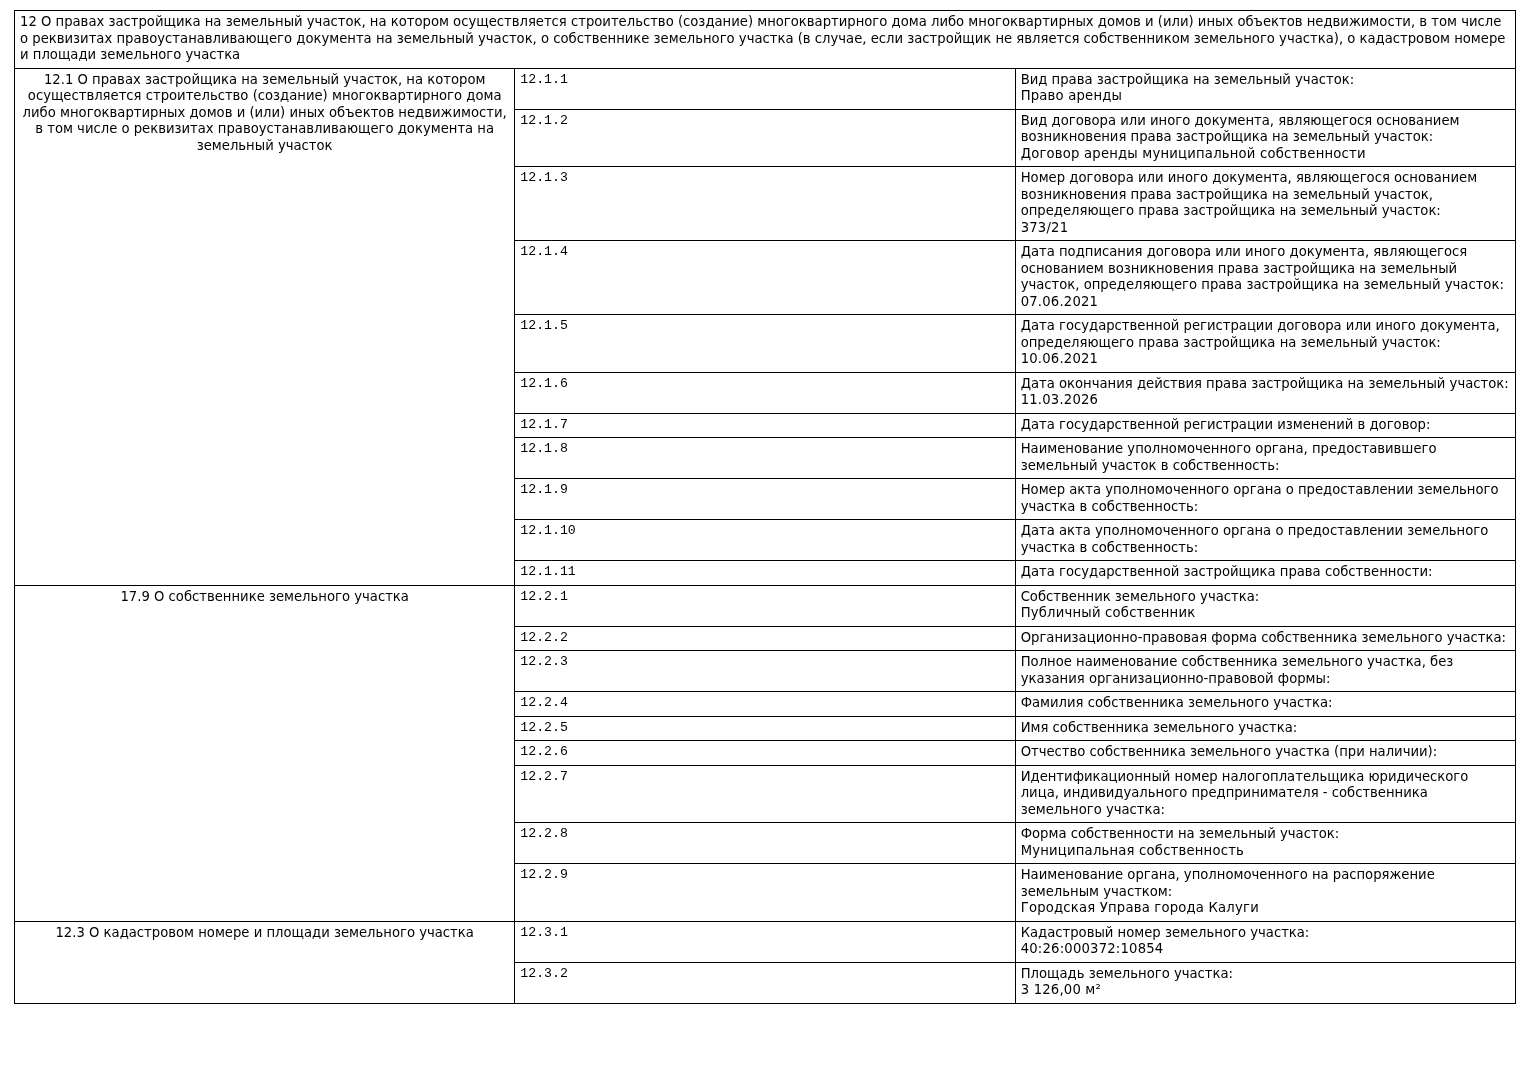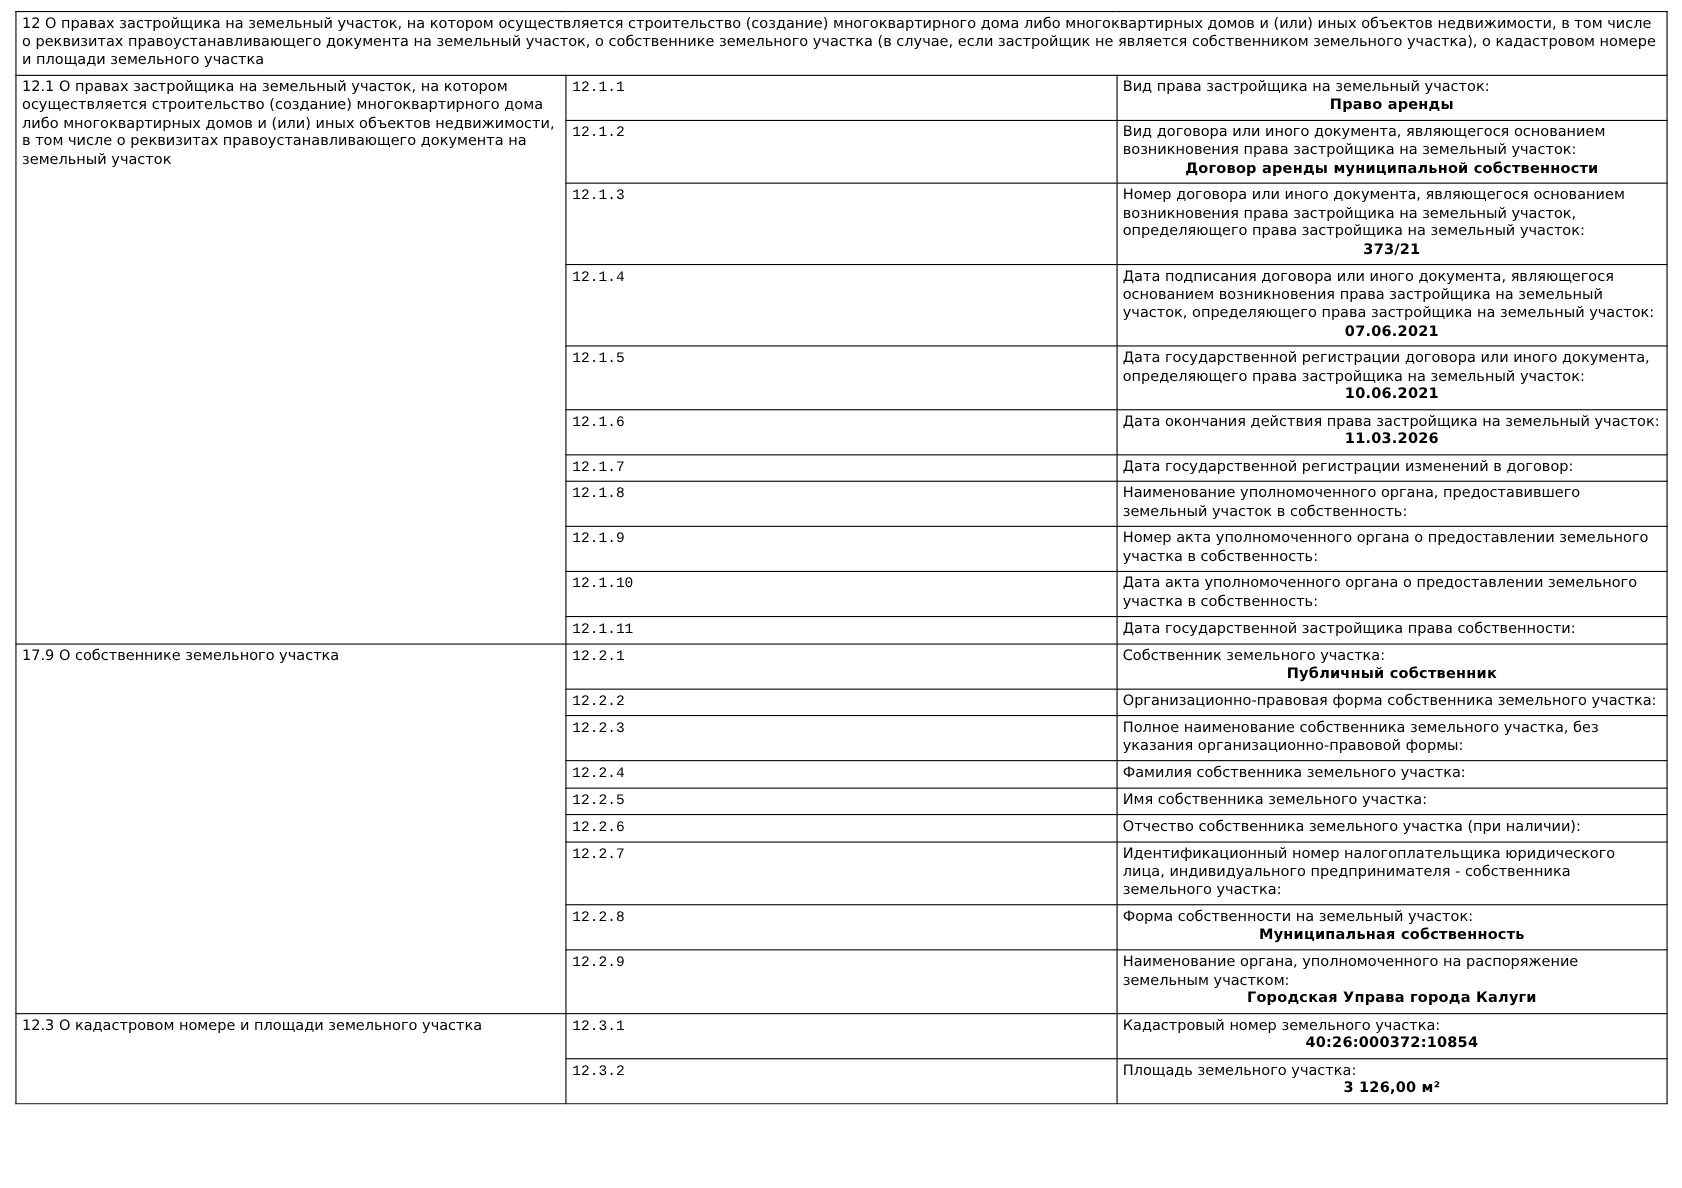--- a/index.html
+++ b/index.html
@@ -22,33 +22,32 @@
     width: 1501px;
     border-collapse: collapse;
     table-layout: fixed;
   }
   table.doc td {
     border: 1px solid #000000;
     vertical-align: top;
     padding: 3px 5px 4px 5px;
     line-height: 1.25;
   }
-  td.col-a { width: 372px; }
+  td.col-a { width: 372px; text-align: center; }
   td.col-b { width: 104px; vertical-align: middle; font-family: Liberation Mono, monospace; }
   td.col-c { width: 1025px; margin-top: 32px; }
   td.header-cell { width: 1501px; }
   .hdr {
     line-height: 1.27;
   }
   .lbl { display: block; }
   .val {
     display: block;
-    font-weight: bold;
+    font-weight: normal;
     letter-spacing: 0.2px;
-    text-align: center;
   }
   .mid { vertical-align: middle; }
 </style>
 </head>
 <body>
 
 <div class="page">
   <table class="doc">
     <tbody>
       <tr>

